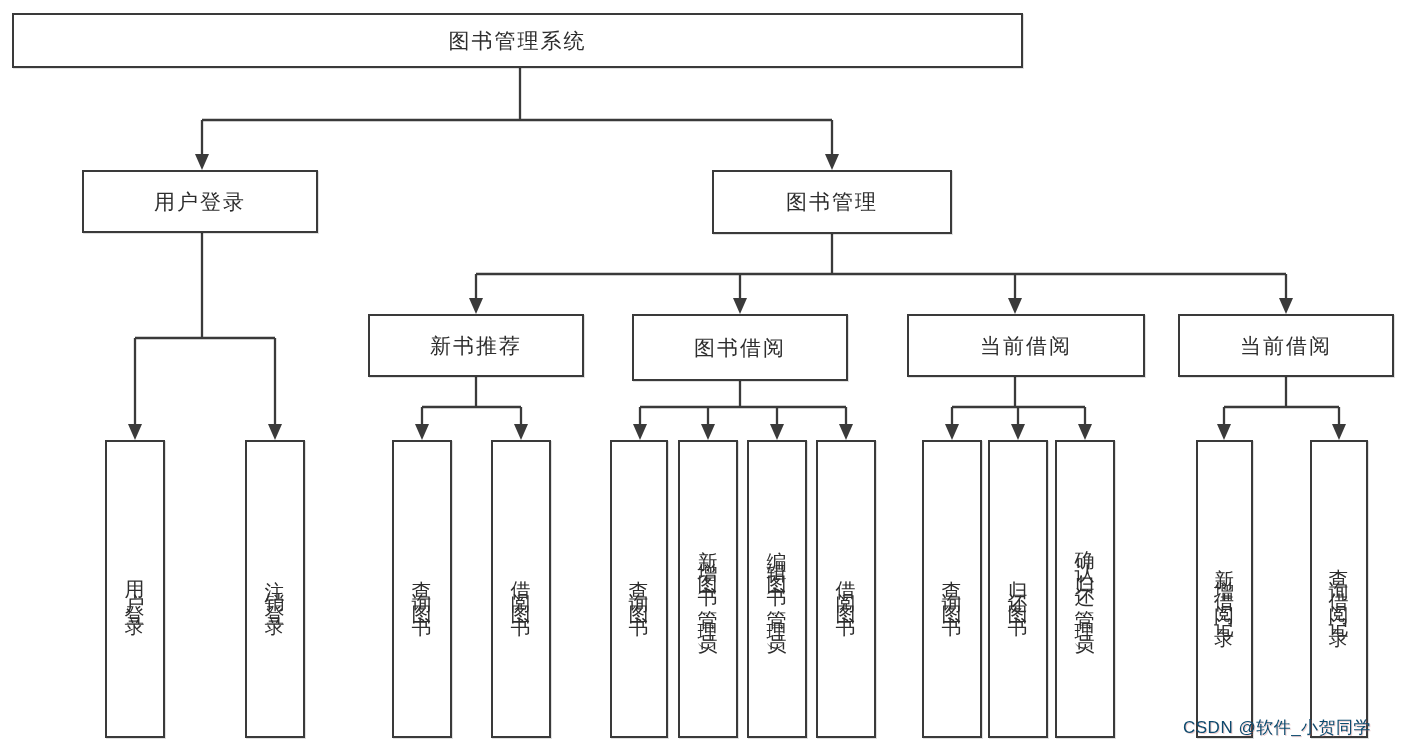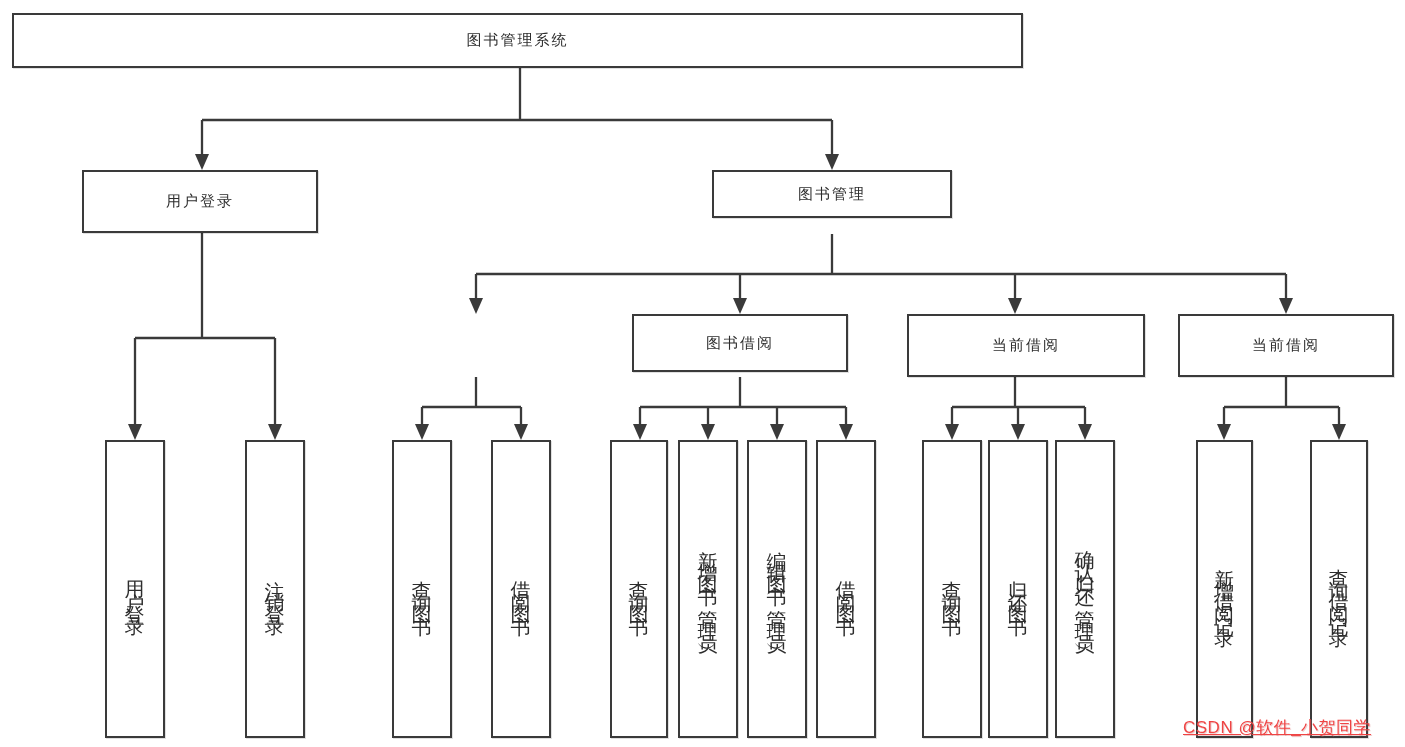--- a/index.html
+++ b/index.html
@@ -14,21 +14,21 @@
   }
   #connectors { position: absolute; left: 0; top: 0; }
   .hbox {
     position: absolute;
     background: #ffffff;
     border: 2.4px solid #3a3a3a;
     display: flex;
     align-items: center;
     justify-content: center;
     color: #2d2d2d;
-    font-size: 15px;
+    font-size: 21px;
     letter-spacing: 2px;
     box-shadow: 1px 1px 0 rgba(0,0,0,0.12);
   }
   .vbox {
     position: absolute;
     background: #ffffff;
     border: 2.6px solid #3a3a3a;
     display: flex;
     align-items: center;
     justify-content: center;
@@ -41,25 +41,24 @@
     letter-spacing: 12px;
     line-height: 1;
     color: #2d2d2d;
     white-space: nowrap;
   }
   .watermark {
     position: absolute;
     left: 1183px;
     top: 716px;
     font-size: 17px;
-    color: #ef4444;
+    color: #0c4a6e;
     letter-spacing: 0.5px;
     white-space: nowrap;
     text-shadow: 1px 1px 0 rgba(210,120,120,0.35);
-    text-decoration: underline;
   }
 </style>
 </head>
 <body>
 
 <div id="canvas">
 
   <svg id="connectors" width="1405" height="747" viewBox="0 0 1405 747">
     <g stroke="#3a3a3a" stroke-width="2.3" fill="none">
 
@@ -100,25 +99,28 @@
     </g>
   </svg>
 
   <div class="hbox" style="left:12px; top:13px; width:1011px; height:55px;">
     <span>图书管理系统</span>
   </div>
 
   <div class="hbox" style="left:82px; top:170px; width:236px; height:63px;">
     <span>用户登录</span>
   </div>
-  <div class="hbox" style="left:712px; top:170px; width:240px; height:48px;">
+  <div class="hbox" style="left:712px; top:170px; width:240px; height:64px;">
     <span>图书管理</span>
   </div>
 
-  <div class="hbox" style="left:632px; top:314px; width:216px; height:58px;">
+  <div class="hbox" style="left:368px; top:314px; width:216px; height:63px;">
+    <span>新书推荐</span>
+  </div>
+  <div class="hbox" style="left:632px; top:314px; width:216px; height:67px;">
     <span>图书借阅</span>
   </div>
   <div class="hbox" style="left:907px; top:314px; width:238px; height:63px;">
     <span>当前借阅</span>
   </div>
   <div class="hbox" style="left:1178px; top:314px; width:216px; height:63px;">
     <span>当前借阅</span>
   </div>
 
   <div class="vbox" style="left:105px; top:440px; width:60px; height:298px;">

